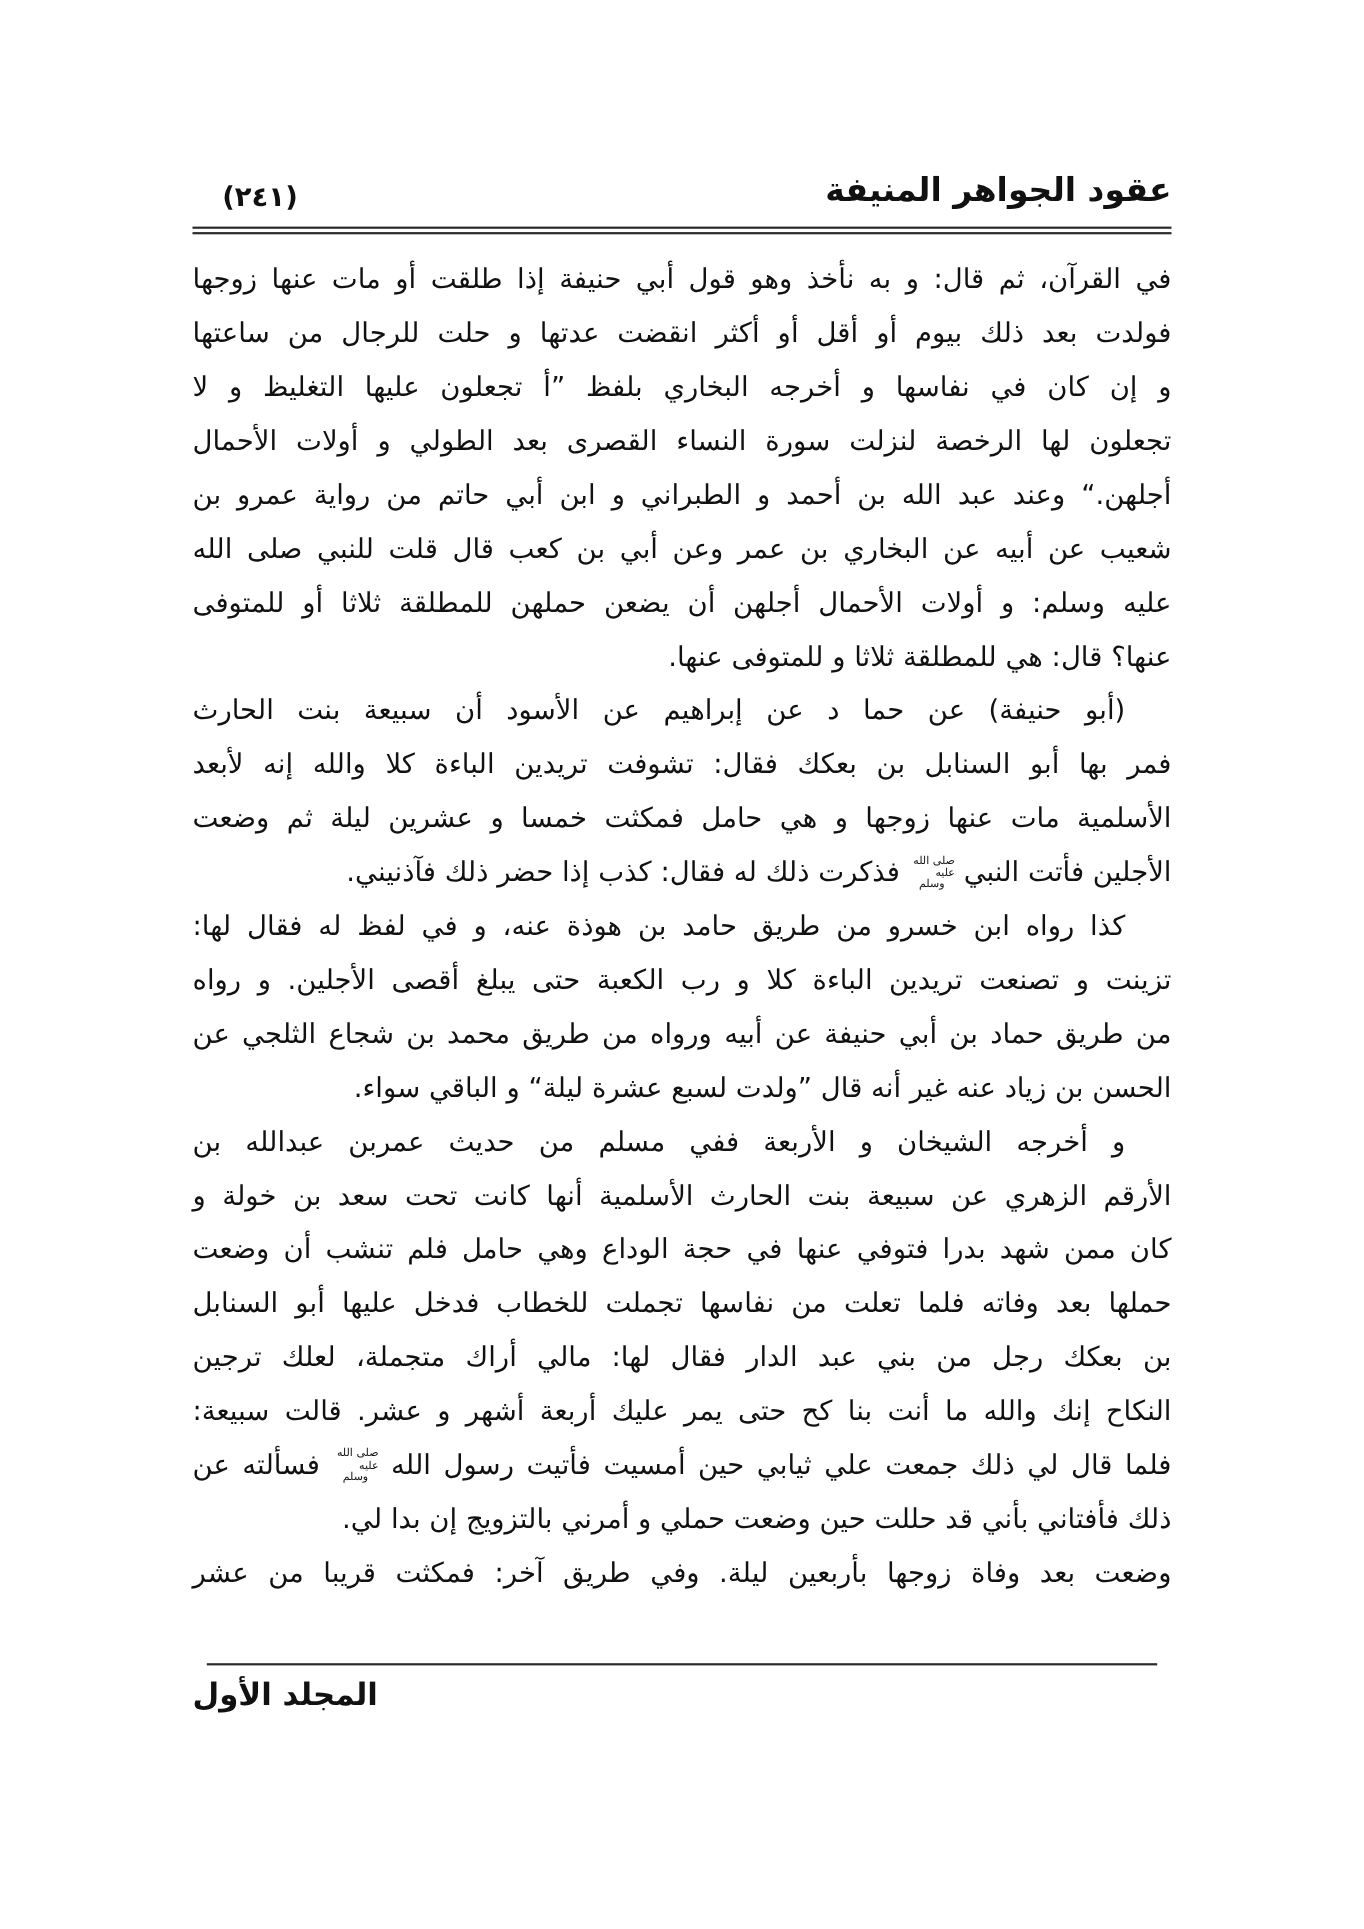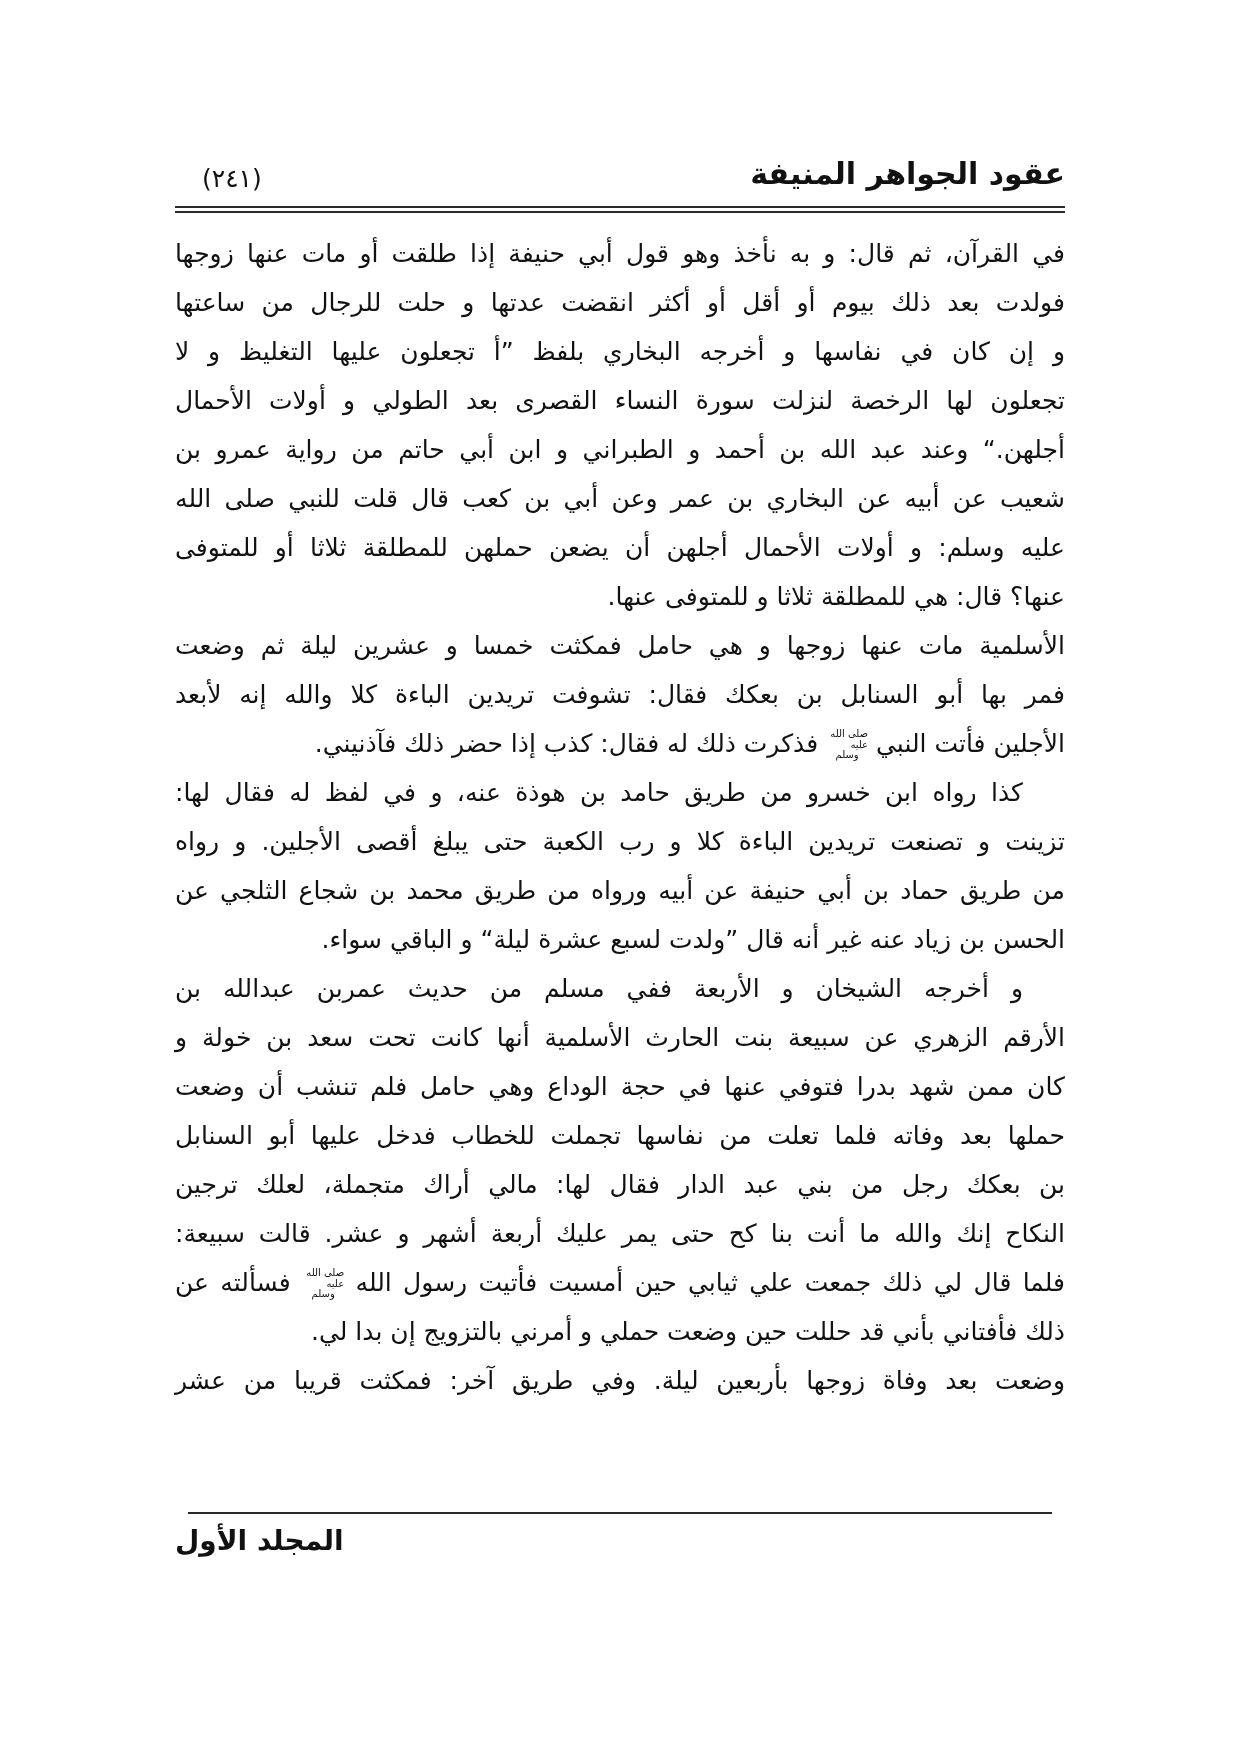--- a/index.html
+++ b/index.html
@@ -30,20 +30,21 @@
     letter-spacing: 0;
     white-space: nowrap;
   }
   .page-number {
     position: absolute;
     top: 164px;
     left: 202px;
     font-size: 25px;
     direction: rtl;
     white-space: nowrap;
+    font-weight: bold;
   }
   .double-rule {
     position: absolute;
     top: 206px;
     right: 175px;
     width: 890px;
     height: 3px;
     border-top: 2px solid #2a2a2a;
     border-bottom: 2px solid #2a2a2a;
   }
@@ -111,22 +112,23 @@
         <div class="line">في القرآن، ثم قال: و به نأخذ وهو قول أبي حنيفة إذا طلقت أو مات عنها زوجها</div>
         <div class="line">فولدت بعد ذلك بيوم أو أقل أو أكثر انقضت عدتها و حلت للرجال من ساعتها</div>
         <div class="line">و إن كان في نفاسها و أخرجه البخاري بلفظ ”أ تجعلون عليها التغليظ و لا</div>
         <div class="line">تجعلون لها الرخصة لنزلت سورة النساء القصرى بعد الطولي و أولات الأحمال</div>
         <div class="line">أجلهن.“ وعند عبد الله بن أحمد و الطبراني و ابن أبي حاتم من رواية عمرو بن</div>
         <div class="line">شعيب عن أبيه عن البخاري بن عمر وعن أبي بن كعب قال قلت للنبي صلى الله</div>
         <div class="line">عليه وسلم: و أولات الأحمال أجلهن أن يضعن حملهن للمطلقة ثلاثا أو للمتوفى</div>
         <div class="line end">عنها؟ قال: هي للمطلقة ثلاثا و للمتوفى عنها.</div>
       </div>
       <div class="para">
+        <div class="line indent">(أبو حنيفة) عن حما د عن إبراهيم عن الأسود أن سبيعة بنت الحارث</div>
+        <div class="line">فمر بها أبو السنابل بن بعكك فقال: تشوفت تريدين الباءة كلا والله إنه لأبعد</div>
         <div class="line">الأسلمية مات عنها زوجها و هي حامل فمكثت خمسا و عشرين ليلة ثم وضعت</div>
-        <div class="line">فمر بها أبو السنابل بن بعكك فقال: تشوفت تريدين الباءة كلا والله إنه لأبعد</div>
         <div class="line end">الأجلين فأتت النبي <span class="saw">صلى الله عليه وسلم</span> فذكرت ذلك له فقال: كذب إذا حضر ذلك فآذنيني.</div>
       </div>
       <div class="para">
         <div class="line indent">كذا رواه ابن خسرو من طريق حامد بن هوذة عنه، و في لفظ له فقال لها:</div>
         <div class="line">تزينت و تصنعت تريدين الباءة كلا و رب الكعبة حتى يبلغ أقصى الأجلين. و رواه</div>
         <div class="line">من طريق حماد بن أبي حنيفة عن أبيه ورواه من طريق محمد بن شجاع الثلجي عن</div>
         <div class="line end">الحسن بن زياد عنه غير أنه قال ”ولدت لسبع عشرة ليلة“ و الباقي سواء.</div>
       </div>
       <div class="para">
         <div class="line indent">و أخرجه الشيخان و الأربعة ففي مسلم من حديث عمربن عبدالله بن</div>

